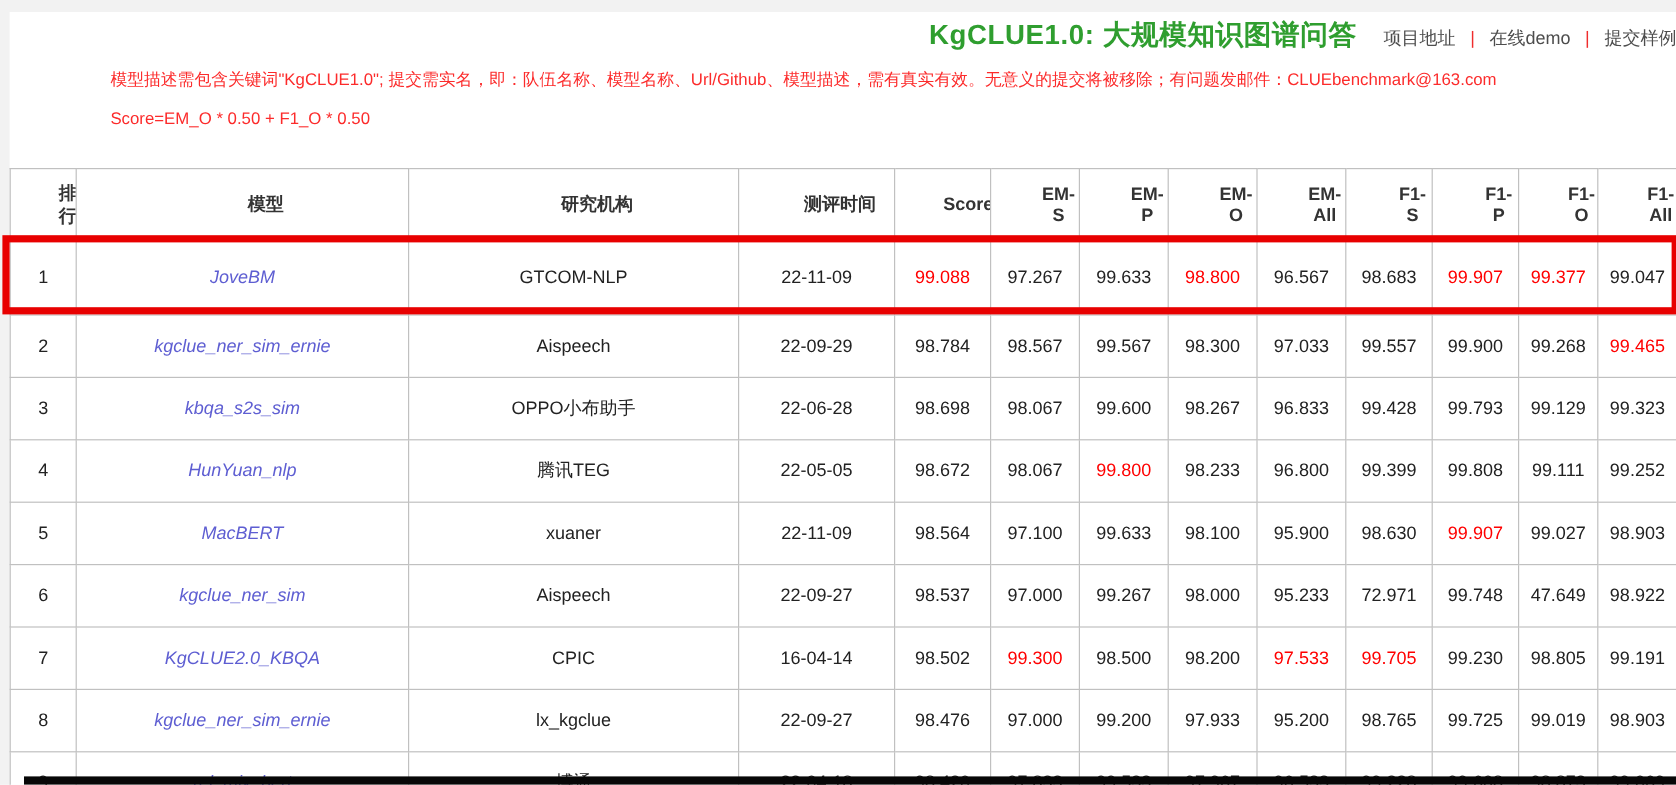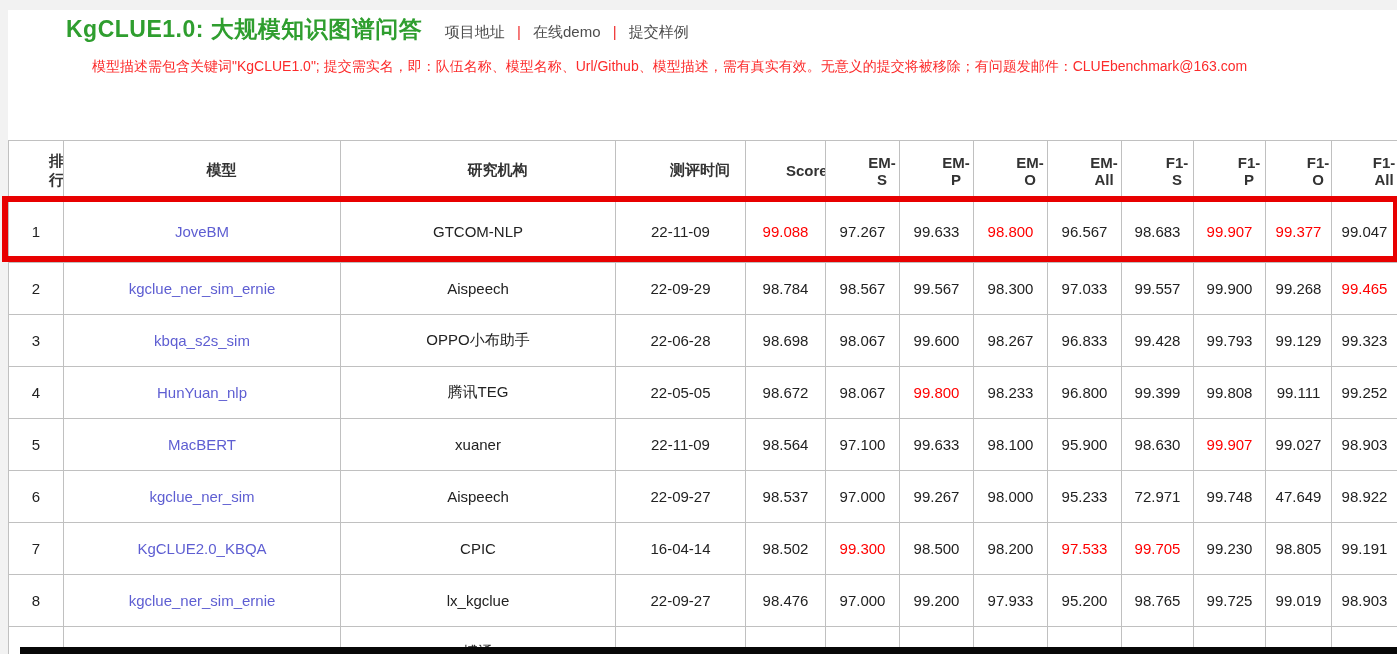--- a/index.html
+++ b/index.html
@@ -9,21 +9,21 @@
     font-family:"Liberation Sans", sans-serif;
     position:relative;
     overflow:hidden;
   }
   .page {
     position:absolute; left:8px; top:10px;
     width:1389px; height:644px;
     background:#ffffff;
   }
   
-  .header-row { padding:4px 0 0 58px; white-space:nowrap; }
+  .header-row { padding:4px 0 0 58px; white-space:nowrap;text-align:right; }
   .page-title {
     display:inline; margin:0;
     font-size:23px; font-weight:bold;
     color:var(--title_green, #2f9e2f);
     letter-spacing:0.5px;
   }
   .header-links { margin-left:18px; font-size:15px; color:#4d4d4d; }
   .header-links a { color:#4d4d4d; text-decoration:none; cursor:pointer; }
   .header-links .sep { color:var(--separator_red, #ef2d2d); margin:0 8px; }
   
@@ -41,21 +41,21 @@
   }
   table.board th, table.board td {
     border:1px solid #c0c0c0;
     text-align:center; vertical-align:middle;
     font-size:15px; overflow:hidden;
   }
   table.board th { height:57px; color:#333; font-weight:bold; background:#fff;padding-left:40px; }
   table.board td { height:49px; color:#222; background:#fff; }
   tbody tr.highlighted td { height:59px; }
   td.val.red { color:var(--value_red, #ff0000); }
-  a.model-link { color:var(--link_blue, #5e5ed2); text-decoration:none; cursor:pointer; }
+  a.model-link { color:var(--link_blue, #5e5ed2); text-decoration:none; cursor:pointer;font-style:italic; }
   
   .highlight-box {
     position:absolute; top:56px; left:-6px; right:-2px; height:66px;
     border:6px solid var(--highlight_red, #e80000);
     box-sizing:border-box;
     pointer-events:none;
   }
   
   .bottom-bar {
     position:absolute; left:12px; right:0; bottom:0; height:7px;
@@ -73,20 +73,21 @@
       <a>项目地址</a>
       <span class="sep">|</span>
       <a>在线demo</a>
       <span class="sep">|</span>
       <a>提交样例</a>
     </span>
   </div>
 
   <div class="notices">
     <p>模型描述需包含关键词"KgCLUE1.0"; 提交需实名，即：队伍名称、模型名称、Url/Github、模型描述，需有真实有效。无意义的提交将被移除；有问题发邮件：CLUEbenchmark@163.com</p>
+    <p>Score=EM_O * 0.50 + F1_O * 0.50</p>
   </div>
 
   <div class="table-wrap">
     <table class="board">
       <colgroup>
         <col style="width:55px">
           <col style="width:277px">
           <col style="width:275px">
           <col style="width:130px">
         <col style="width:80px">

